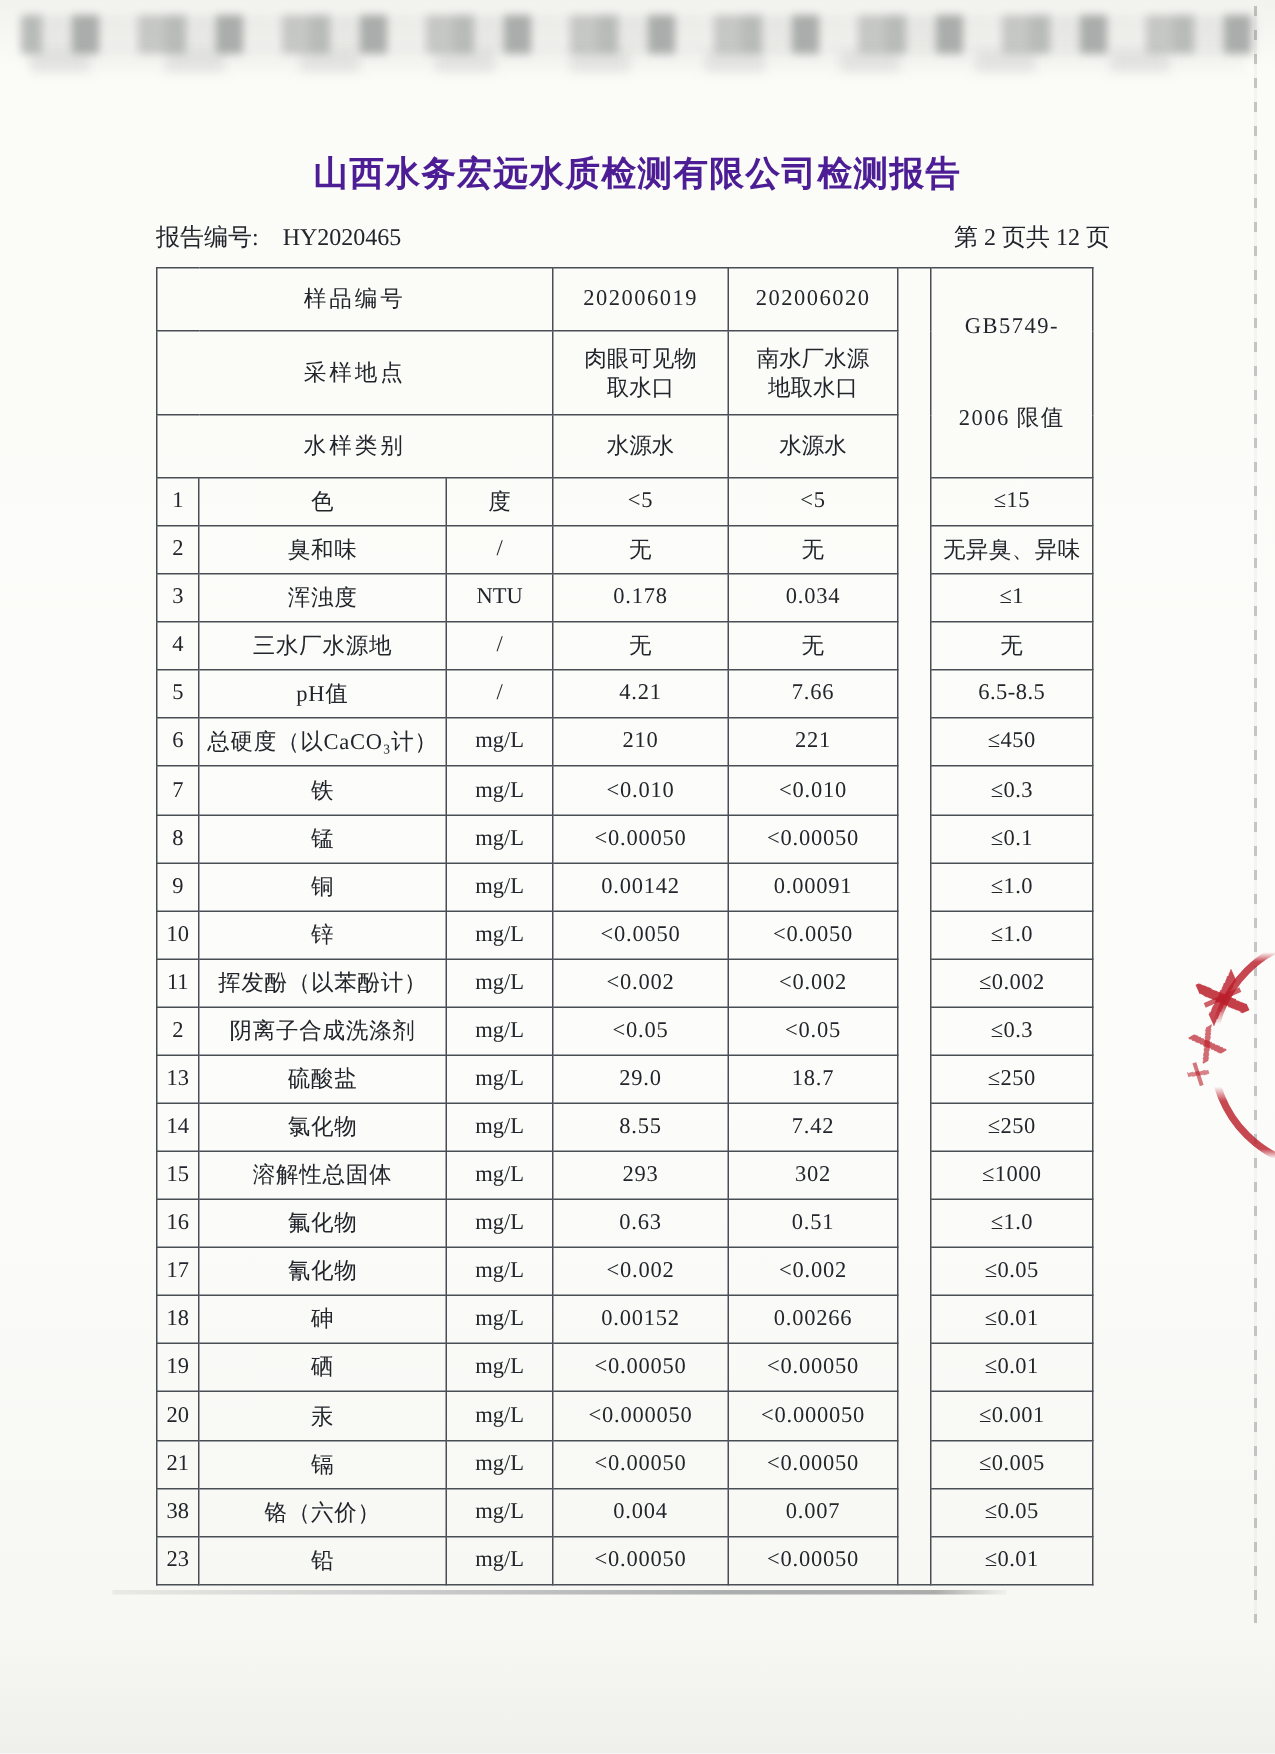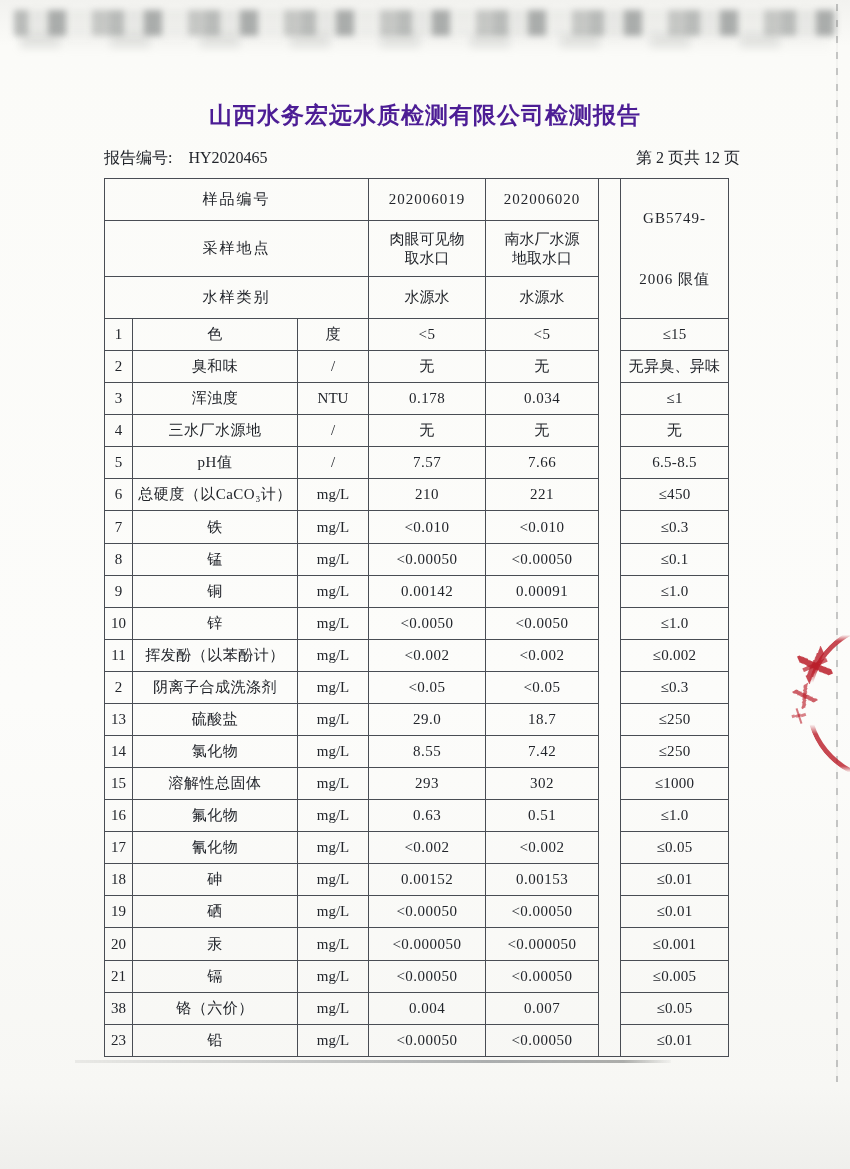--- a/index.html
+++ b/index.html
@@ -172,21 +172,21 @@
         <td class="item">三水厂水源地</td>
         <td class="unit">/</td>
         <td class="val">无</td>
         <td class="val">无</td>
         <td class="limit">无</td>
       </tr>
       <tr>
         <td class="num">5</td>
         <td class="item">pH值</td>
         <td class="unit">/</td>
-        <td class="val">7.57</td>
+        <td class="val">4.21</td>
         <td class="val">7.66</td>
         <td class="limit">6.5-8.5</td>
       </tr>
       <tr>
         <td class="num">6</td>
         <td class="item">总硬度（以CaCO₃计）</td>
         <td class="unit">mg/L</td>
         <td class="val">210</td>
         <td class="val">221</td>
         <td class="limit">≤450</td>
@@ -277,21 +277,21 @@
         <td class="unit">mg/L</td>
         <td class="val">&lt;0.002</td>
         <td class="val">&lt;0.002</td>
         <td class="limit">≤0.05</td>
       </tr>
       <tr>
         <td class="num">18</td>
         <td class="item">砷</td>
         <td class="unit">mg/L</td>
         <td class="val">0.00152</td>
-        <td class="val">0.00153</td>
+        <td class="val">0.00266</td>
         <td class="limit">≤0.01</td>
       </tr>
       <tr>
         <td class="num">19</td>
         <td class="item">硒</td>
         <td class="unit">mg/L</td>
         <td class="val">&lt;0.00050</td>
         <td class="val">&lt;0.00050</td>
         <td class="limit">≤0.01</td>
       </tr>

